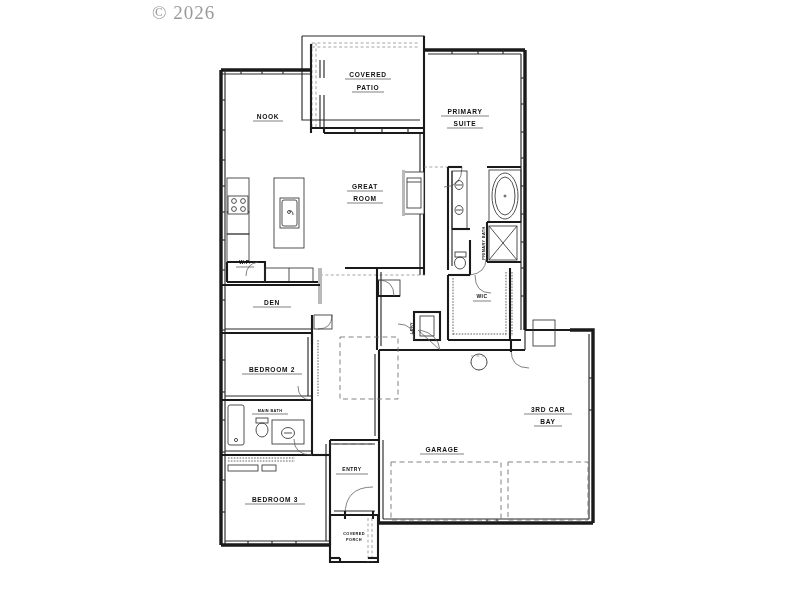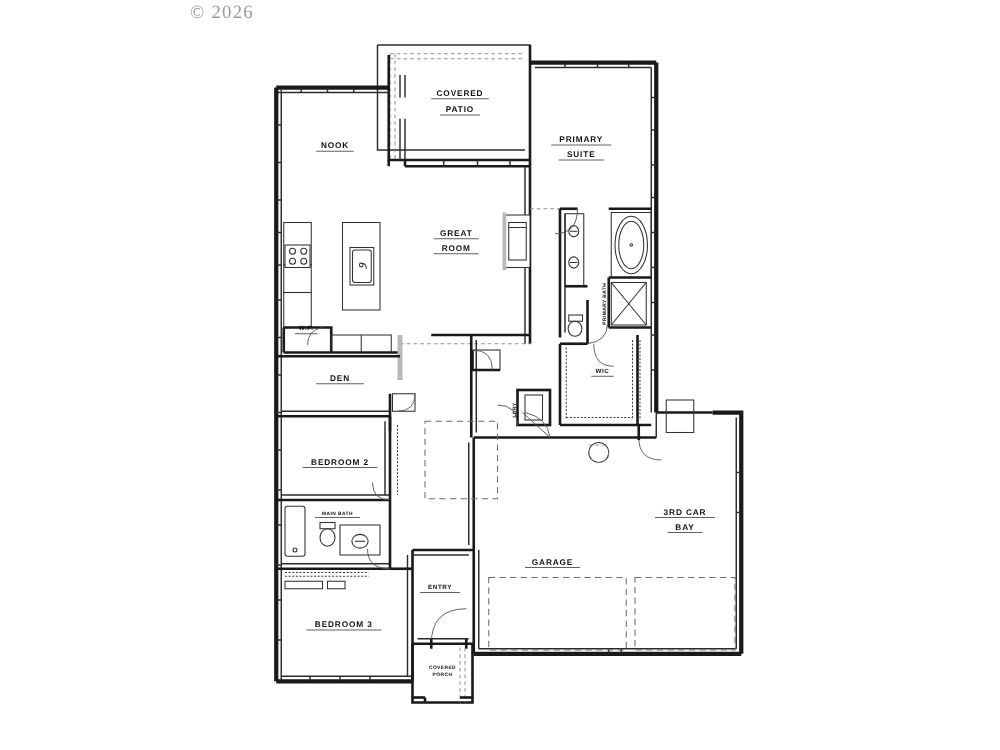--- a/index.html
+++ b/index.html
@@ -27,21 +27,21 @@
     top: 0;
     width: 800px;
     height: 600px;
     display: block;
   }
   .wm {
     position: absolute;
     left: 152px;
     top: 2px;
     font-family: "Liberation Serif", serif;
-    font-size: 15px;
+    font-size: 19px;
     letter-spacing: 1px;
     color: #9a9a9a;
     user-select: none;
     white-space: nowrap;
   }
   
   .wall-out { fill: none; stroke: #1a1a1a; stroke-width: 3.4; stroke-linecap: butt; }
   .wall-in  { fill: none; stroke: #1a1a1a; stroke-width: 2.1; stroke-linecap: butt; }
   .wall-thin{ fill: none; stroke: #2b2b2b; stroke-width: 1.15; stroke-linecap: butt; }
   .hair     { fill: none; stroke: #4a4a4a; stroke-width: 0.7; }

